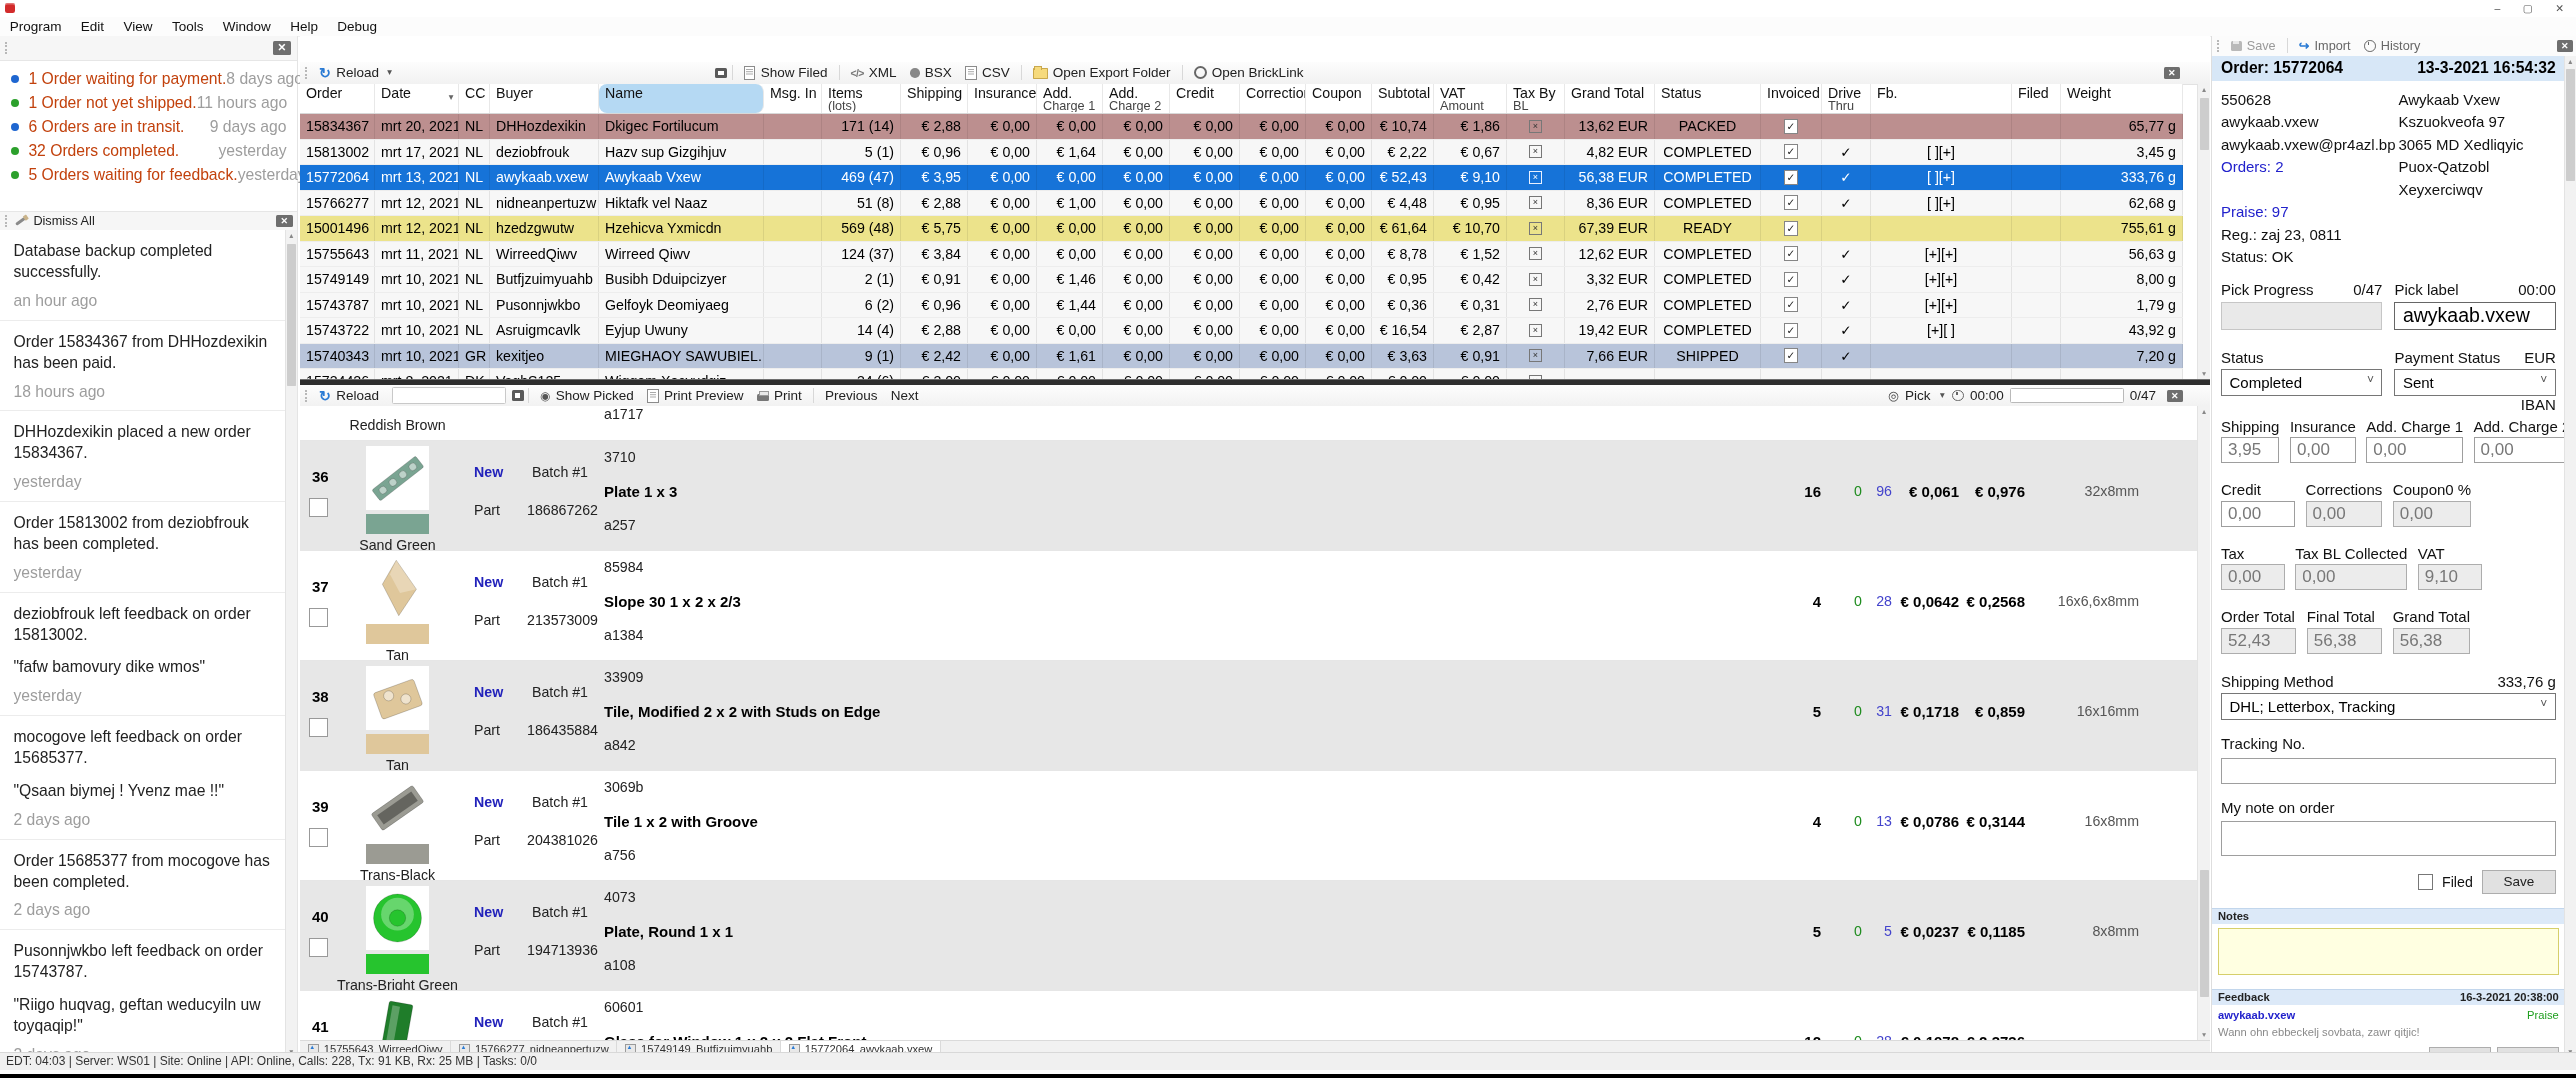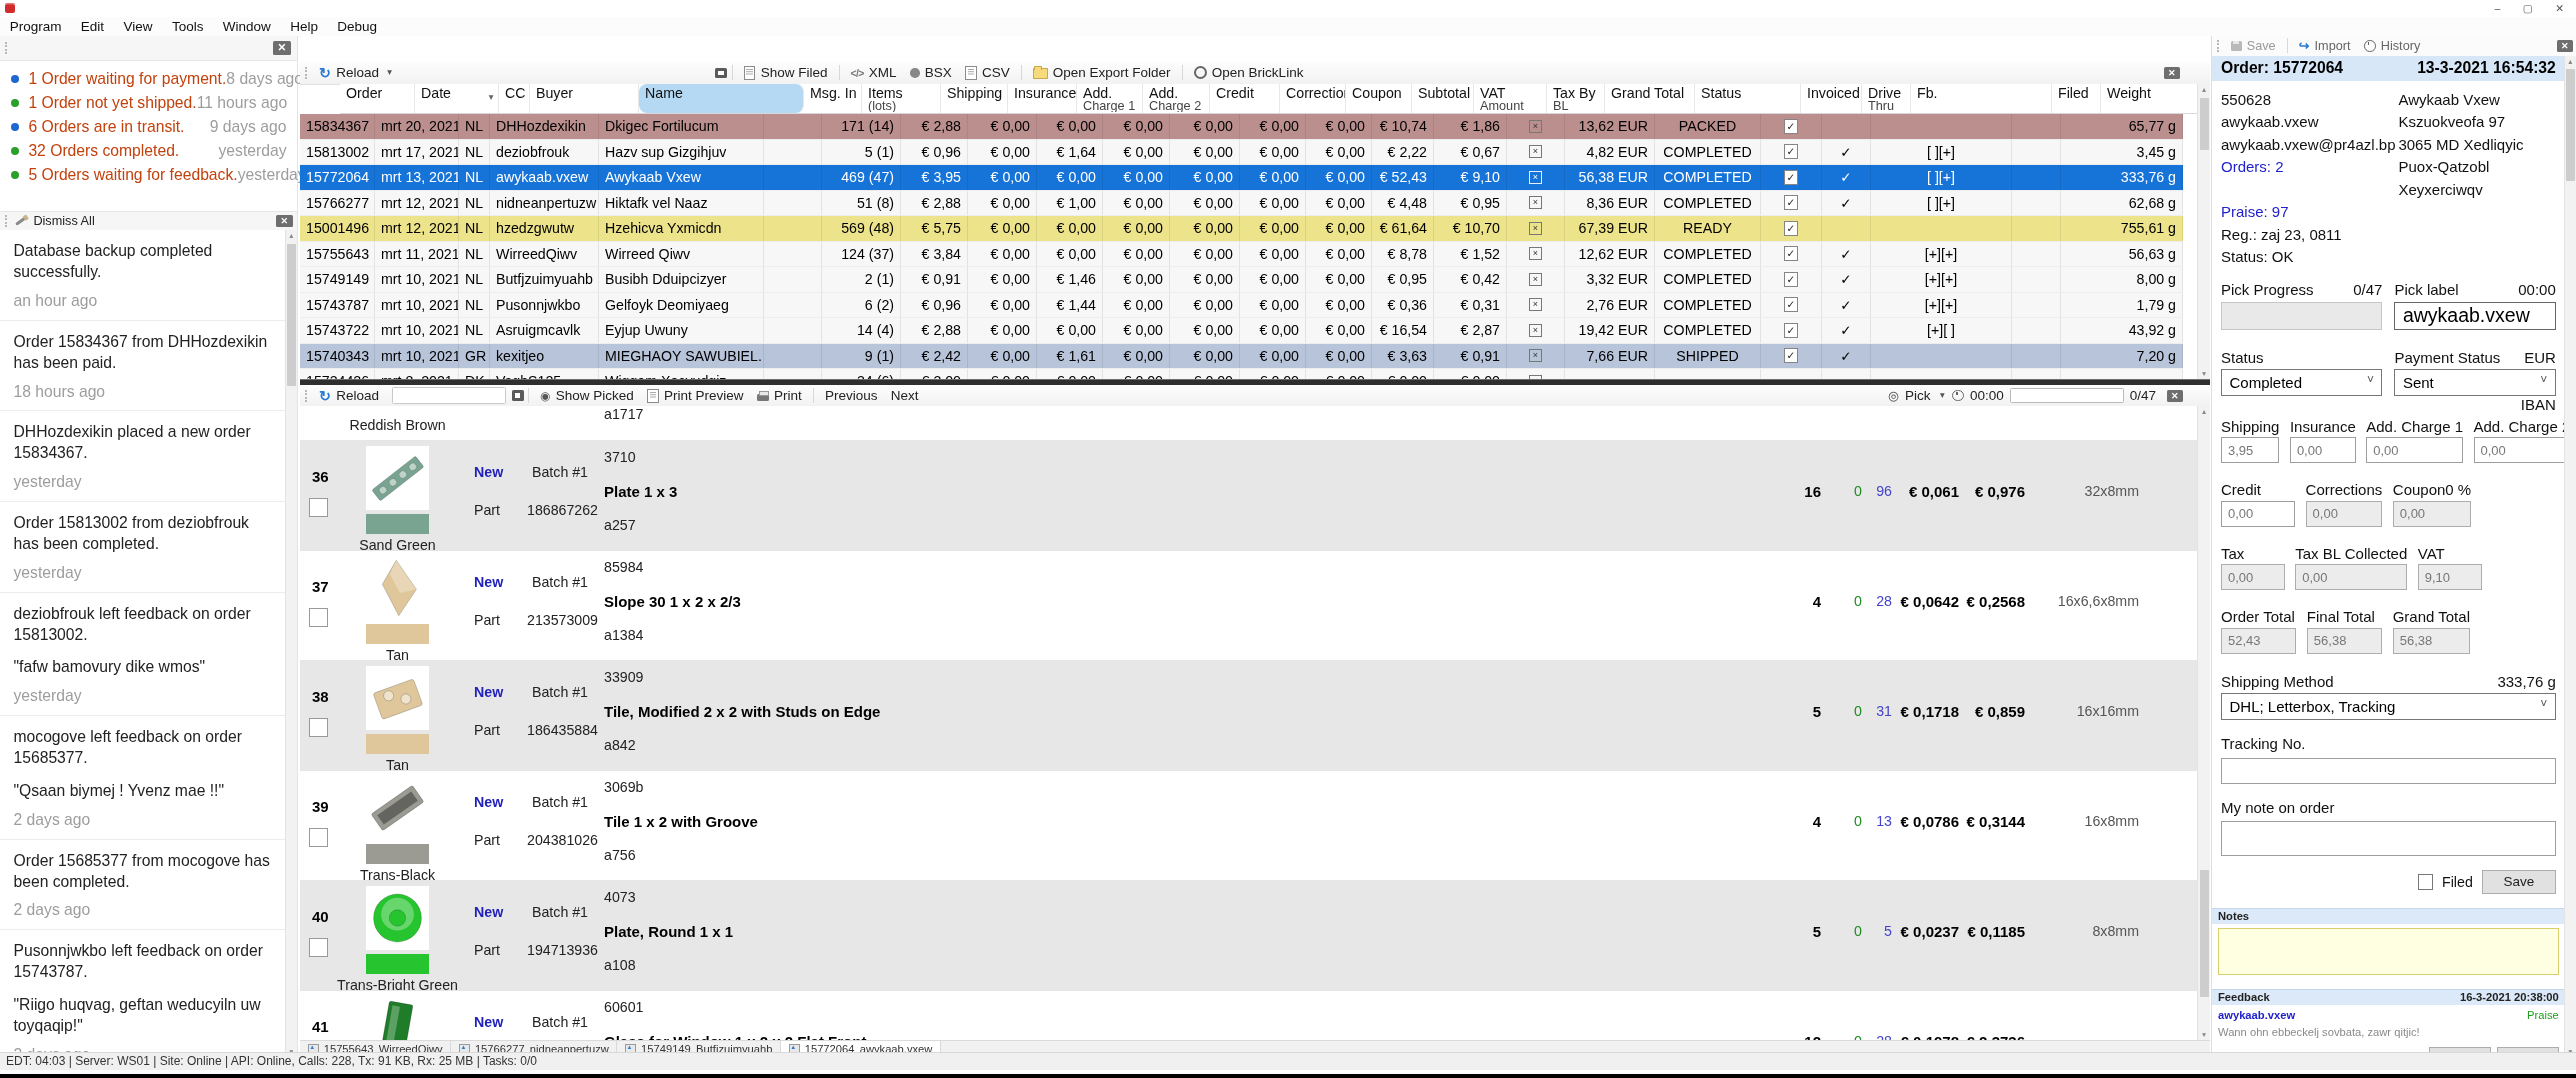--- a/index.html
+++ b/index.html
@@ -73,21 +73,21 @@
   .center{position:absolute;left:300px;top:36px;width:1910px;bottom:16.5px;background:#fff;}
   .ctabs{position:absolute;left:0;top:0;right:0;height:25.5px;background:#f3f3f3;border-bottom:0.7px solid #dcdcdc;display:flex;align-items:flex-end;padding-left:7.5px;box-sizing:border-box;}
   .ctab{height:25px;display:flex;align-items:center;padding:0 22.5px;font-size:13.5px;color:#222;background:#efefef;border:0.7px solid #dadada;border-bottom:none;margin-right:1.5px;}
   .ctab.active{background:#fff;border-bottom:0.7px solid #fff;margin-bottom:-0.7px;}
   .toolbar1{position:absolute;left:0;top:25.5px;right:0;height:22.5px;}
   .toolbar2{position:absolute;left:0;top:349px;right:0;height:21px;}
   .tb-input{height:15px;background:#fff;border:0.7px solid #c9c9c9;border-radius:1.5px;}
 
   
   .otable{position:absolute;left:0;top:48px;right:0;height:295px;overflow:hidden;}
-  .thead{display:flex;height:30px;background:#fff;border-bottom:0.7px solid #d8d8d8;font-size:14.2px;color:#111;box-sizing:border-box;width:1883px;margin-left:40px;}
+  .thead{display:flex;height:30px;background:#fff;border-bottom:0.7px solid #d8d8d8;font-size:14.2px;color:#111;box-sizing:border-box;width:1883px;}
   .th{box-sizing:border-box;padding:2.2px 6px 0 6px;border-right:0.7px solid #e8e8e8;overflow:hidden;line-height:15px;white-space:nowrap;position:relative;}
   .th .l2{font-size:12.7px;color:#444;line-height:11.2px;height:10.5px;overflow:hidden;}
   .th.hl{background:#b5d9f3;}
   .sortarrow{position:absolute;right:3px;top:6px;font-size:8.2px;color:#666;}
   .tbody{position:absolute;left:0;top:30px;right:12px;bottom:0;overflow:hidden;}
   .row{display:flex;height:25.5px;background:#f7f7f7;border-bottom:0.7px solid #ededed;font-size:14.2px;color:#000;box-sizing:border-box;width:1883px;}
   .row.packed{background:#bc8f8f;}
   .row.ready{background:#ece38b;}
   .row.shipped{background:#b8c4da;}
   .row.selected{background:#1673d8;color:#fff;}
@@ -147,21 +147,21 @@
   .rinfo .colR{flex:1;}
   .bluelink{color:#2222cc;}
   .pickrow{display:flex;gap:12px;padding:12px 9px 0 9px;}
   .pickcol{flex:1;}
   .plabels{display:flex;justify-content:space-between;margin-bottom:4.5px;}
   .pbar{height:25.5px;background:#e9e9e9;border:0.7px solid #c6c6c6;}
   .pinput{height:25.5px;background:#fff;border:0.7px solid #666;font-size:19.5px;padding:0 7.5px;display:flex;align-items:center;color:#000;}
   .rsection{padding:0 9px;}
   .fieldrow{display:grid;grid-template-columns:1fr 1fr 1fr 1fr;column-gap:10.5px;margin-top:18px;}
   .f-label{font-size:15px;color:#111;height:19.5px;white-space:nowrap;display:flex;justify-content:space-between;}
-  .f-input{height:24px;border:0.7px solid #9e9e9e;background:#fff;color:#777;font-size:13px;display:flex;align-items:center;padding:0 6px;}
+  .f-input{height:24px;border:0.7px solid #9e9e9e;background:#fff;color:#777;font-size:17px;display:flex;align-items:center;padding:0 6px;}
   .f-input.dis{background:#ececec;border-color:#adadad;}
   .selrow{display:grid;grid-template-columns:1fr 1fr;column-gap:12px;margin-top:19.5px;}
   .fsel{height:25.5px;border:0.7px solid #767676;background:#fff;color:#000;font-size:15px;display:flex;align-items:center;padding:0 7.5px;position:relative;}
   .fsel:after{content:"˅";position:absolute;right:7.5px;top:3px;color:#555;font-size:12px;}
   .ibanline{text-align:right;font-size:15px;}
   .smrow{margin-top:19.5px;}
   .fullinput{height:24px;border:0.7px solid #9e9e9e;background:#fff;margin-top:3px;}
   .notearea{height:33px;border:0.7px solid #9e9e9e;background:#fff;margin-top:3px;}
   .filedrow{display:flex;align-items:center;justify-content:flex-end;gap:9px;margin-top:13.5px;}
   .fcbx{width:13.5px;height:13.5px;border:0.7px solid #777;background:#fff;}

